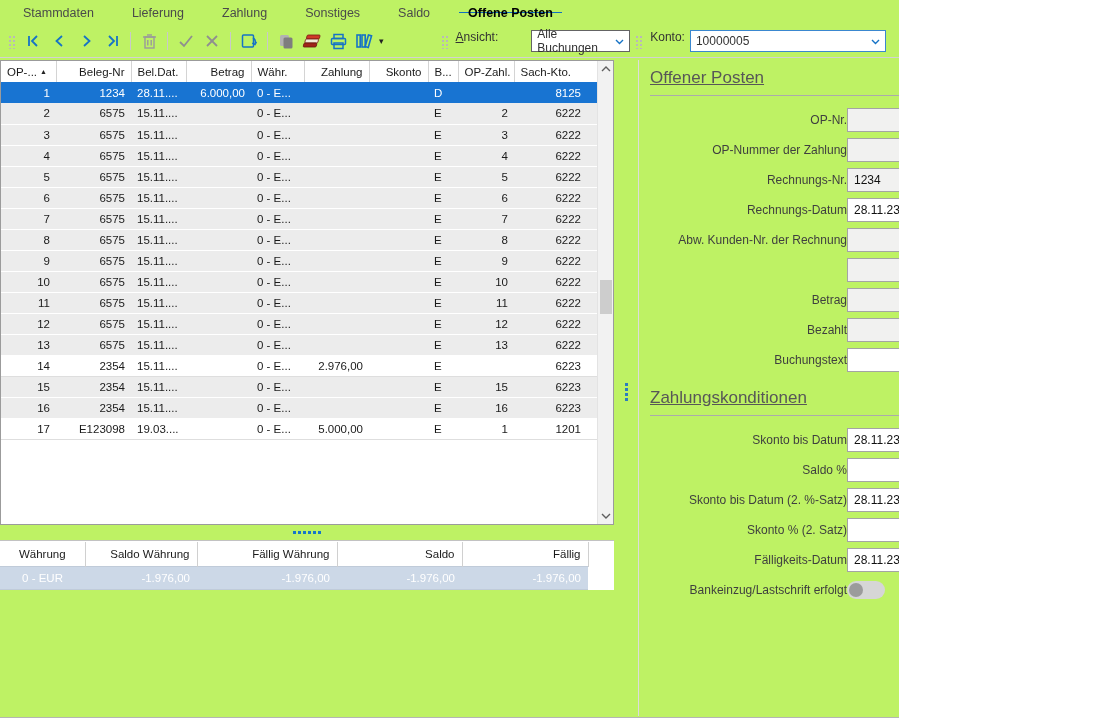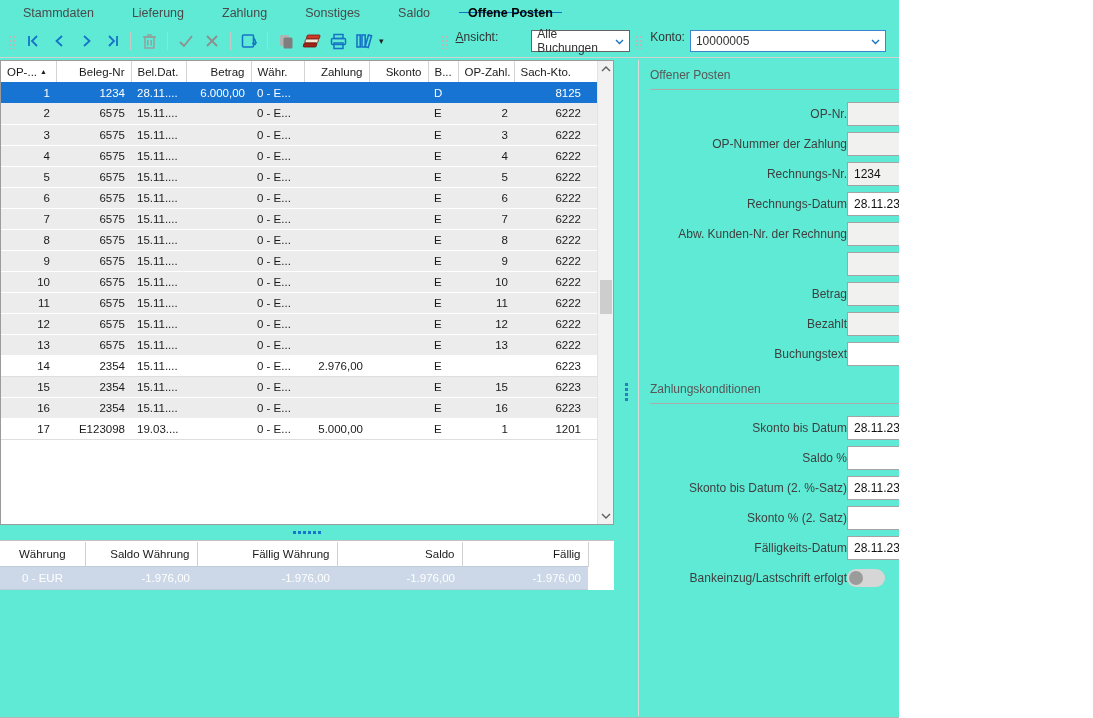--- a/index.html
+++ b/index.html
@@ -1,18 +1,18 @@
 <!DOCTYPE html>
 <html><head>
 <meta charset="utf-8">
 <style>
   * { margin:0; padding:0; box-sizing:border-box; }
   html,body { background:#fff; }
   body { font-family:"Liberation Sans", sans-serif; color:#1a1a1a; }
-  .app { position:relative; width:899px; height:718px; background:#5eead4; overflow:hidden; }
+  .app { position:relative; width:899px; height:718px; background:#bef264; overflow:hidden; }
 
   
   .tabs { position:absolute; top:0; left:0; right:0; height:25px; display:flex; align-items:stretch; padding-left:21px; gap:34px; font-size:12.5px; color:#4a4a4a; }
   .tab { display:flex; align-items:center; cursor:default; padding:0 2px; }
   .tab.active { color:#000; font-weight:700; box-shadow: inset 0 -3px 0 #1070c0; padding:0 9px; margin:12px -7px; }
 
   
   .toolbar { position:absolute; top:25px; left:0; right:0; height:33px; display:flex; align-items:center; padding:0 3px; border-bottom:1px solid #d2d2d2; font-size:12px; color:#333; }
   .grip { width:10px; height:15px; background-image:radial-gradient(#b9b9b9 1px, transparent 1.1px); background-size:4px 4px; background-position:1px 1px; margin:0 4px; }
   .tbtn { width:24px; height:24px; display:flex; align-items:center; justify-content:center; margin:0 1px; }
@@ -54,21 +54,21 @@
   .sum-wrap { position:absolute; top:540px; left:0; width:614px; border-top:1px solid #c2c2c2; background:#fff; padding-top:1px; }
   table.sum { border-collapse:collapse; table-layout:fixed; width:588px; font-size:11.5px;padding-left:44px; }
   table.sum th { font-weight:400; height:24px; padding:0 7px; text-align:right; border-right:1px solid #d0d0d0; white-space:nowrap; }
   table.sum th.first { text-align:center; }
   table.sum td { height:23px; padding:0 7px; text-align:right; white-space:nowrap; }
   table.sum td.first { text-align:center; }
   table.sum tr.selected td { background:#ccd8e7; border-top:1px solid #c0cbd9; border-bottom:1px solid #c0cbd9; }
 
   
   .panel { position:absolute; left:650px; top:60px; width:437px; }
-  .p-heading { font-size:12px; color:#575757; margin-top:8px; }
+  .p-heading { font-size:17px; color:#575757; margin-top:8px;text-decoration:underline; }
   .p-rule { height:1px; background:#ababab; margin:7px 0 12px; }
   .frow { display:flex; align-items:center; height:24px; margin-bottom:6px; }
   .flabel { flex:1; font-size:12px; color:#3f3f3f; white-space:nowrap;text-align:right; }
   .field { position:relative; width:240px; height:24px; border:1px solid #a4a4a4; font-size:12px; display:flex; align-items:center; }
   .field input { border:0; outline:none; background:transparent; width:100%; height:100%; padding:0 6px; font:inherit; color:#111; }
   .field.ro { background:#f1f1f0; }
   .field.edit { background:#fff; }
   .field.num input { text-align:right; }
   .field.datef input { padding-right:24px; }
   .calico { position:absolute; right:4px; top:4px; pointer-events:none; }

